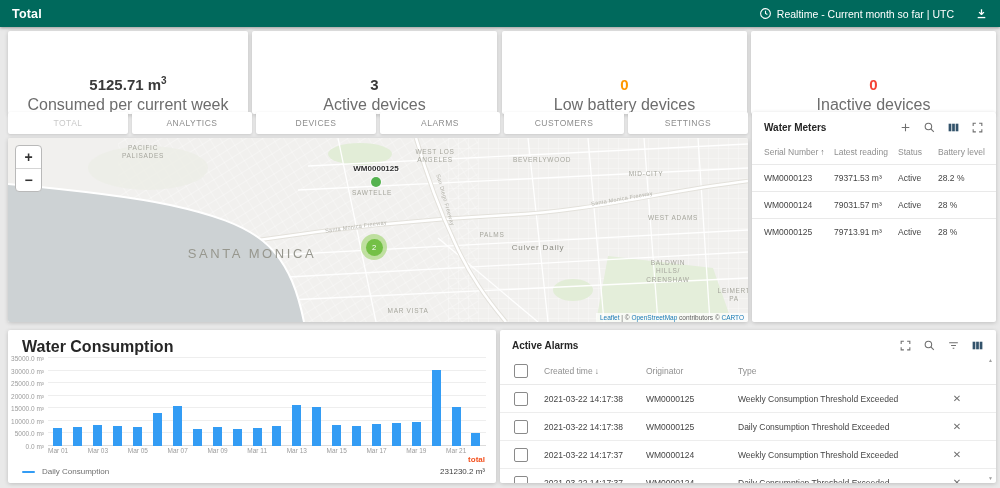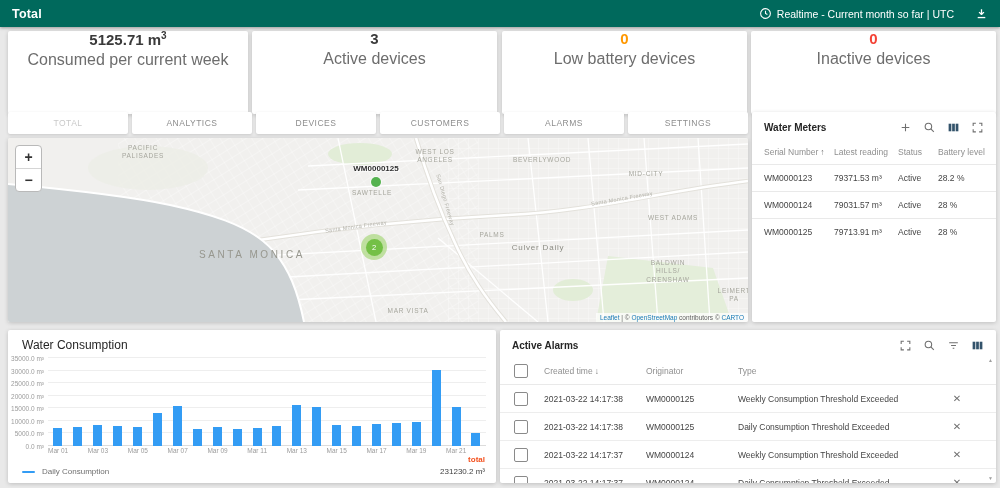--- a/index.html
+++ b/index.html
@@ -10,41 +10,41 @@
   
   .hdr{position:absolute;left:0;top:0;width:1000px;height:27px;background:#00695c;color:#fff;
        display:flex;align-items:center;box-shadow:0 1px 3px rgba(0,0,0,.35);z-index:5}
   .hdr-title{font-size:12.5px;font-weight:bold;margin-left:12px;letter-spacing:.2px}
   .hdr-right{margin-left:auto;display:flex;align-items:flex-start;gap:7px;margin-right:12px}
   .hdr-tw{font-size:10.5px;display:flex;align-items:center;gap:5px;cursor:pointer}
   .hdr svg{display:block}
   .hdr-dl{margin-left:14px;cursor:pointer}
   
   .card{position:absolute;background:#fff;box-shadow:0 1px 4px rgba(0,0,0,.18);border-radius:2px}
-  .kpi{display:flex;flex-direction:column;align-items:center;justify-content:flex-start;gap:4px;top:31px;height:83px}
+  .kpi{display:flex;flex-direction:column;align-items:center;justify-content:flex-end;gap:4px;top:31px;height:83px}
   .kpi:nth-child(1){left:8px;width:240px}
   .kpi:nth-child(2){left:252px;width:245px}
   .kpi:nth-child(3){left:502px;width:245px}
   .kpi:nth-child(4){left:751px;width:245px}
   .kpi-value{font-size:15px;font-weight:bold;line-height:1}
   .kpi-value sup{font-size:10px}
   .kpi-label{font-size:16px;color:#6d6d6d}
   
   .tabs{position:absolute;left:8px;top:112px;width:740px;height:22px;display:flex;gap:4px}
   .tab{flex:1;background:#fff;box-shadow:0 1px 3px rgba(0,0,0,.14);border:0;border-radius:2px;
        font-family:inherit;font-size:8.5px;letter-spacing:.5px;color:#8d8d8d;cursor:pointer;
        display:flex;align-items:center;justify-content:center}
   .tab.muted{color:#c9c9c9}
   
   .map{left:8px;top:138px;width:740px;height:184px;overflow:hidden;background:#f1f0ee}
   .map svg.base{position:absolute;left:0;top:0}
   .map-label{position:absolute;transform:translate(-50%,-50%);text-align:center;white-space:pre-line;
              pointer-events:none;line-height:1.3;z-index:2}
   .ml-sm{font-size:6.5px;letter-spacing:.7px;color:#a6a69d}
-  .ml-lg{font-size:10px;letter-spacing:2.6px;color:#97978e}
+  .ml-lg{font-size:13px;letter-spacing:2.6px;color:#97978e}
   .ml-md{font-size:8px;letter-spacing:.8px;color:#8c8c84}
   .ml-road{font-size:5.5px;letter-spacing:.3px;color:#b3b2aa}
   .mk-label{position:absolute;transform:translate(-50%,-50%);font-size:8px;font-weight:bold;color:#2e2e2e;
             text-shadow:0 0 2px #fff,0 0 2px #fff,1px 1px 1px #fff;z-index:3}
   .mk-dot{position:absolute;width:10px;height:10px;border-radius:50%;background:#55b24f;
           transform:translate(-50%,-50%);box-shadow:0 0 0 1px rgba(255,255,255,.6);cursor:pointer;z-index:3}
   .cluster{position:absolute;width:26px;height:26px;border-radius:50%;background:rgba(177,219,139,.8);
            transform:translate(-50%,-50%);display:flex;align-items:center;justify-content:center;cursor:pointer;z-index:3}
   .cluster-in{width:17px;height:17px;border-radius:50%;background:rgba(108,188,60,.9);color:#fff;
               font-size:7.5px;display:flex;align-items:center;justify-content:center}
@@ -64,21 +64,21 @@
   .icon-btn svg{display:block;width:100%;height:100%}
   
   .wm{left:752px;top:112px;width:244px;height:210px;overflow:hidden}
   .trow{display:flex;align-items:center;padding:0 8px 0 12px;font-size:8.5px}
   .thead{color:#8f8f8f;height:24px}
   .w-serial{width:70px}.w-read{width:64px}.w-status{width:40px}.w-batt{flex:1}
   .wm-row{height:26px;border-top:1px solid #e9e9e9;color:#454545;cursor:pointer}
   .sortarrow{color:#757575;margin-left:2px}
   
   .chart{left:8px;top:330px;width:488px;height:153px;overflow:hidden}
-  .chart-title{position:absolute;left:14px;top:8px;font-size:12px;font-weight:normal;color:#262626}
+  .chart-title{position:absolute;left:14px;top:8px;font-size:16px;font-weight:bold;color:#262626}
   .ylabels{position:absolute;left:2px;top:28px;bottom:37px;width:34px}
   .ylab{position:absolute;right:0;transform:translateY(50%);font-size:6.5px;color:#9b9b9b;white-space:nowrap}
   .plot{position:absolute;left:40px;right:10px;top:28px;bottom:37px}
   .gridline{position:absolute;left:0;right:0;height:1px;background:#eeeeee}
   .gridline.zero{background:#dcdcdc}
   .bars{position:absolute;left:0;right:0;top:0;bottom:0;display:flex;align-items:flex-end}
   .slot{flex:1;display:flex;justify-content:center;align-items:flex-end;height:100%}
   .bar{width:9px}
   .xlabels{position:absolute;left:40px;right:10px;bottom:26px;height:10px;display:flex}
   .xslot{flex:1;text-align:center;font-size:6.5px;color:#9b9b9b;white-space:nowrap}
@@ -142,22 +142,22 @@
     <div class="card kpi">
       <div class="kpi-value" style="color: rgb(244, 67, 54);">0</div>
       <div class="kpi-label">Inactive devices</div>
     </div>
   </div>
 
 <div class="tabs" id="tabBar">
     <button class="tab muted">TOTAL</button>
     <button class="tab">ANALYTICS</button>
     <button class="tab">DEVICES</button>
+    <button class="tab">ALARMS</button>
     <button class="tab">CUSTOMERS</button>
-    <button class="tab">ALARMS</button>
     <button class="tab">SETTINGS</button>
   </div>
 
 <div class="card map">
   <svg class="base" width="740" height="184" viewBox="0 0 740 184">
     <defs>
       <pattern id="gA" width="9" height="9" patternUnits="userSpaceOnUse" patternTransform="rotate(-32)">
         <path d="M0 0H9" stroke="#ffffff" stroke-width="1.1"></path>
       </pattern>
       <pattern id="gB" width="9" height="9" patternUnits="userSpaceOnUse" patternTransform="rotate(58)">

